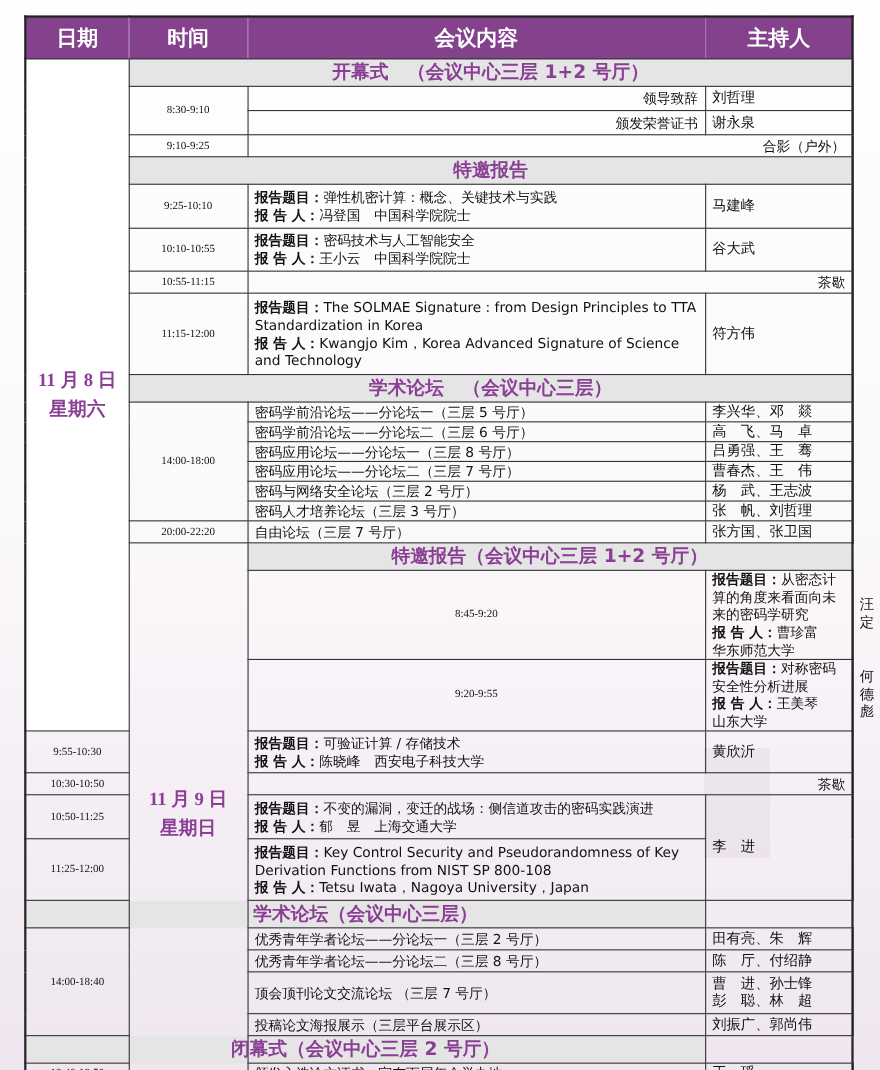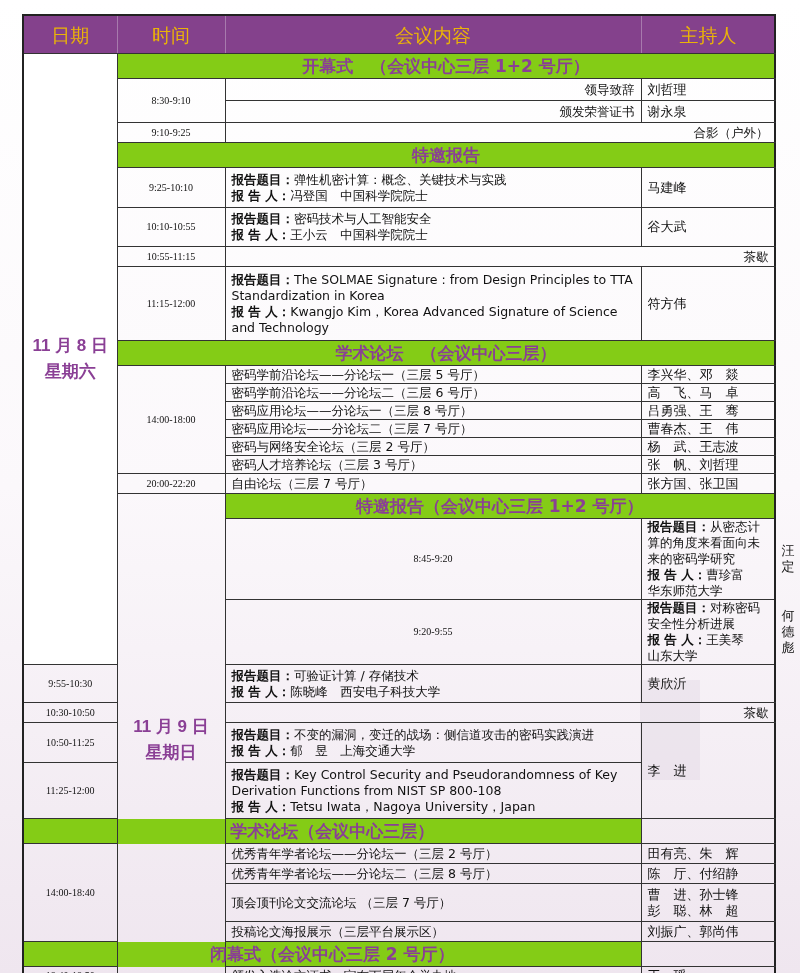--- a/index.html
+++ b/index.html
@@ -1,22 +1,22 @@
 <!DOCTYPE html>
 <html><head>
 <meta charset="utf-8">
 <style>
   html,body{margin:0;padding:0;}
   body{width:800px;height:973px;background:linear-gradient(180deg,#ffffff 0%,#fbf8fb 50%,#efe6ef 100%);font-family:"DejaVu Sans","Liberation Sans",sans-serif;color:#111;position:relative;overflow:hidden;}
   table{position:absolute;left:22px;top:14px;width:752px;border-collapse:collapse;table-layout:fixed;border:2px solid #222;}
   td,th{border:1px solid #333;padding:0 6px;font-size:12.5px;line-height:16px;vertical-align:middle;}
-  th{background:#84418c;color:#eab308;font-size:19px;font-weight:normal;height:37px;border:1px solid #a77aad;border-bottom:1px solid #333;}
-  .date{text-align:center;font-family:Liberation Sans, sans-serif;font-size:13px;line-height:26px;background:transparent;margin-left:16px;}
+  th{background:#84418c;color:#ffffff;font-size:19px;font-weight:bold;height:37px;border:1px solid #a77aad;border-bottom:1px solid #333;}
+  .date{text-align:center;font-family:Liberation Serif, serif;font-size:13px;line-height:26px;background:transparent;margin-left:16px;}
   .time{text-align:center;font-family:"Liberation Serif","DejaVu Serif",serif;font-size:10px;}
-  .section td{background:#84cc16;color:#8a3f95;font-weight:bold;font-size:17px;text-align:center;height:24px;padding:0;}
+  .section td{background:#e5e5e5;color:#8a3f95;font-weight:bold;font-size:17px;text-align:center;height:24px;padding:0;}
   .center{text-align:right;}
   .host{font-size:13px;}
   .lbl{font-weight:bold;}
   .bg-city{position:absolute;left:640px;top:680px;width:60px;height:100px;background:rgba(200,185,205,.18);}
 </style>
 </head>
 <body>
 
 <div class="bg-city"></div>
 

